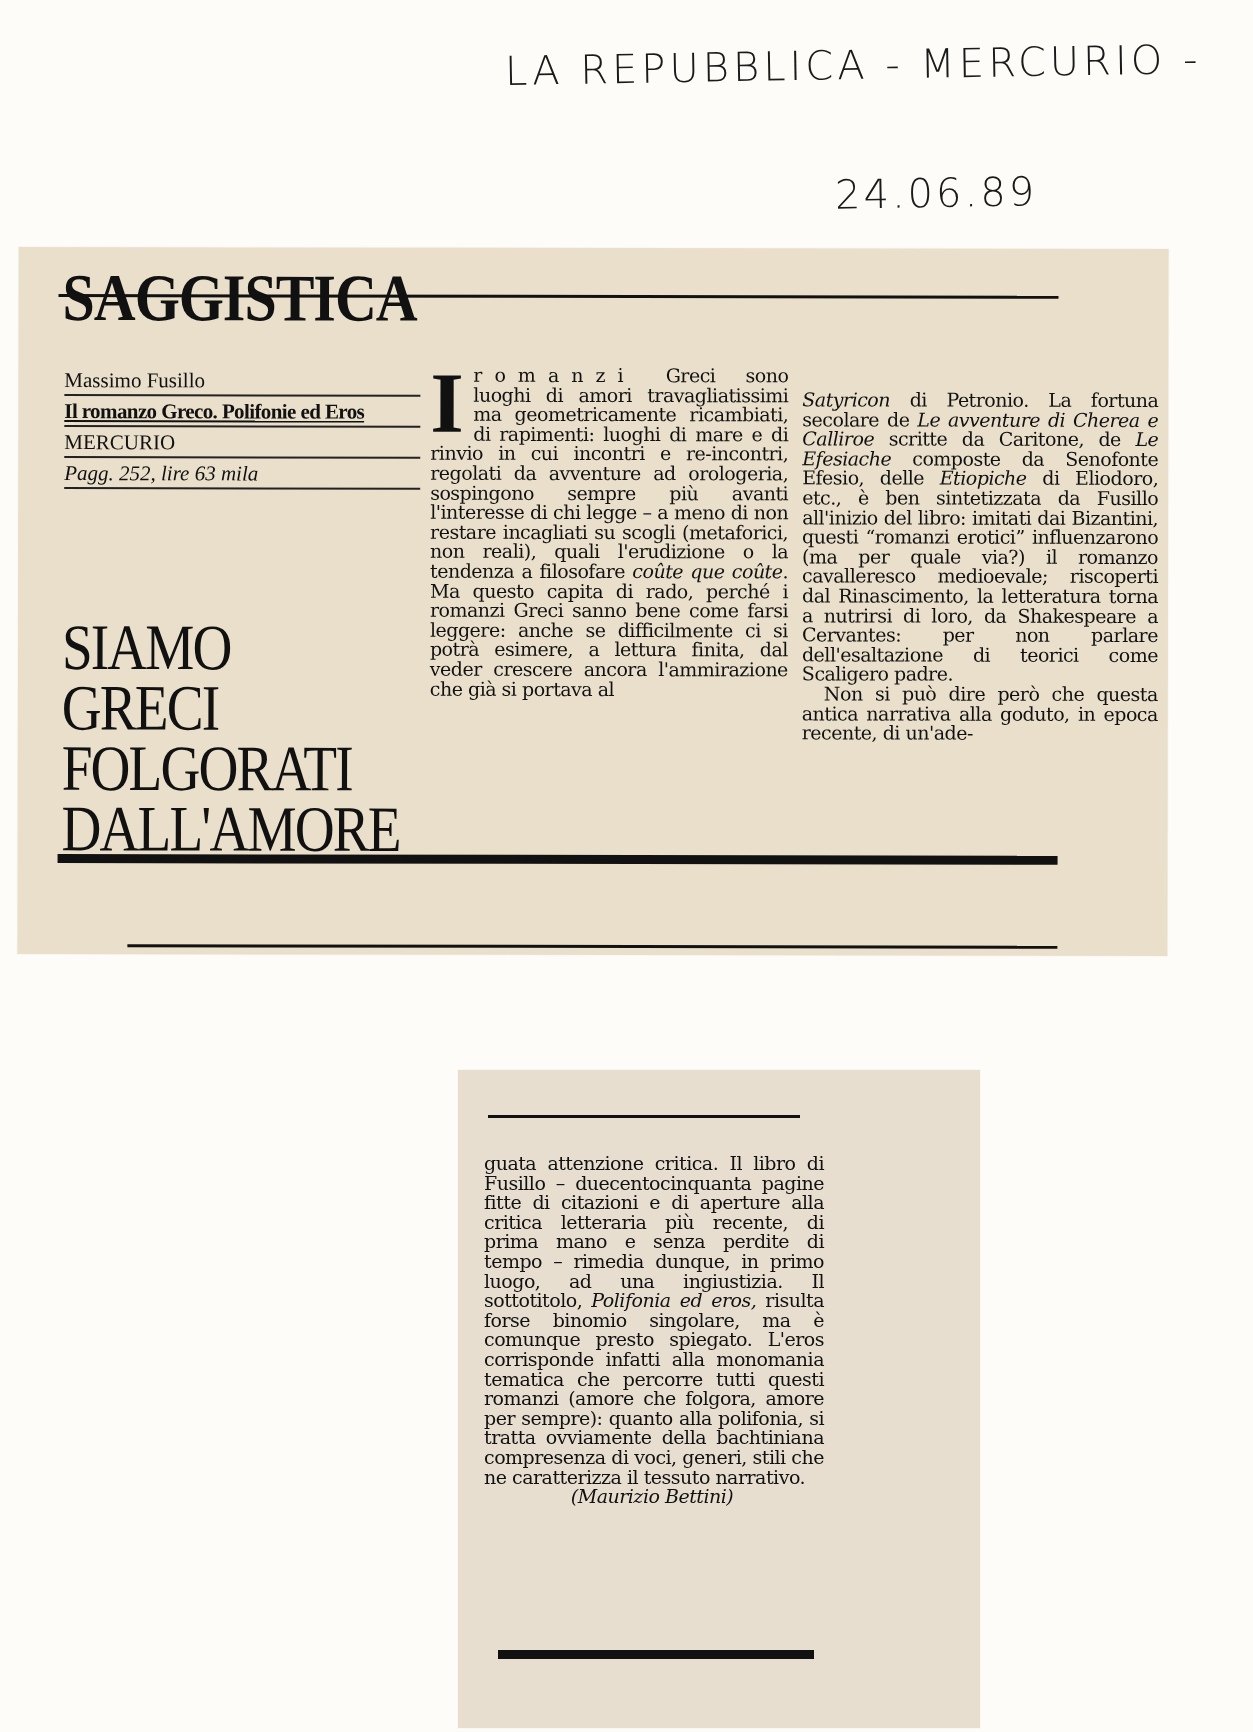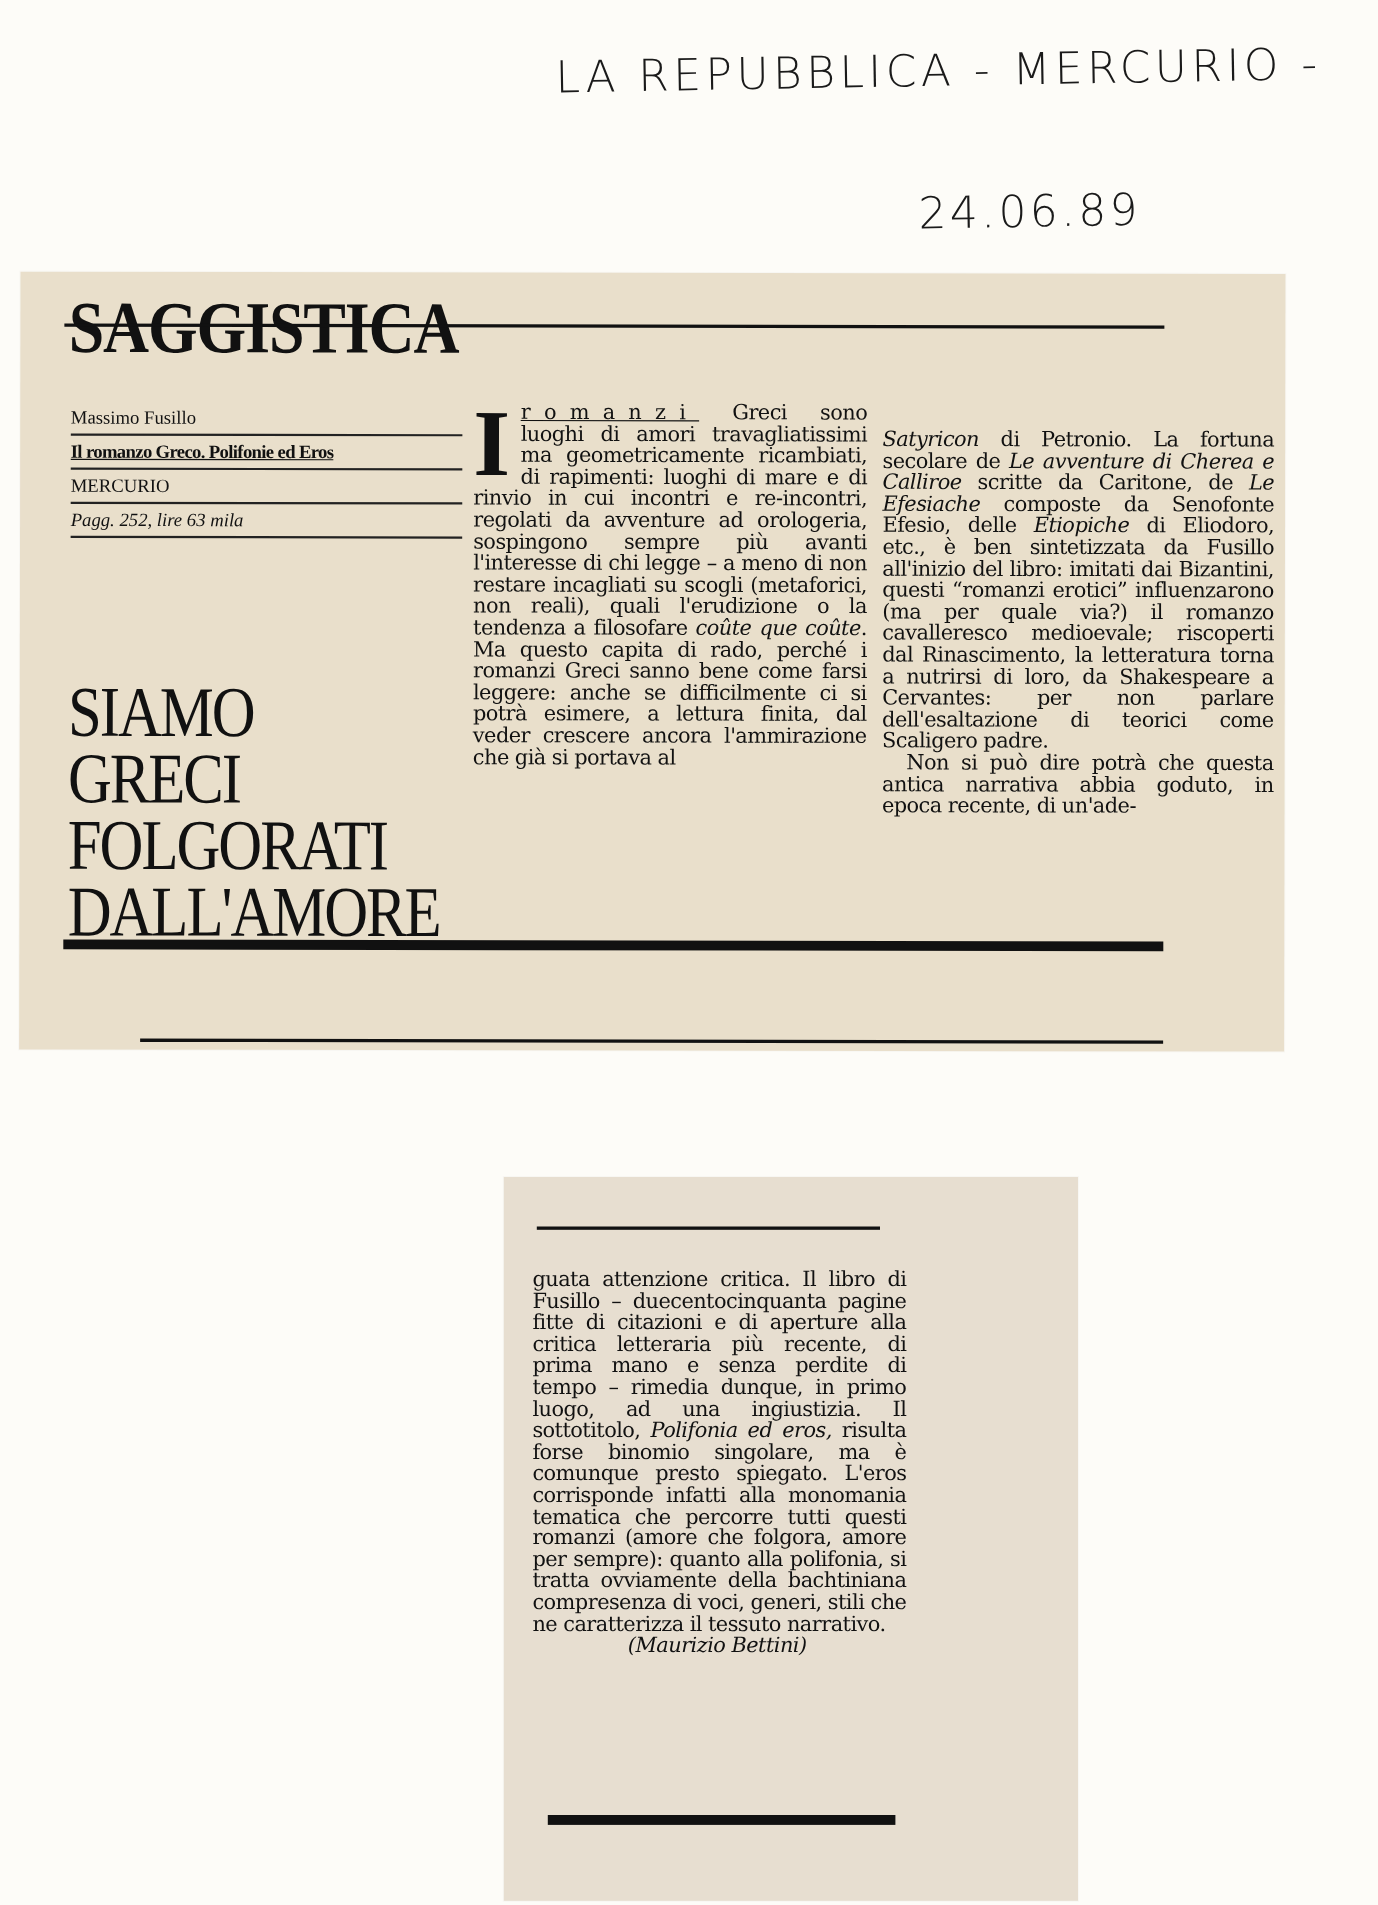--- a/index.html
+++ b/index.html
@@ -32,21 +32,21 @@
     font-family:"Liberation Serif", serif;
     font-weight:bold; font-size:58px; letter-spacing:-1px;
     transform:scaleY(1.15); transform-origin:left top;
   }
   .rule-thin { position:absolute; height:3px; background:#111; }
   .rule-thick { position:absolute; height:9px; background:#111; }
 
   .bookbox { position:absolute; left:46px; top:118px; width:356px; }
   .bookline {
     font-family:"Liberation Serif", serif;
-    font-size:17px; padding:4px 0 3px 0;
+    font-size:21px; padding:4px 0 3px 0;
     border-bottom:2px solid #222; line-height:22px;
   }
   .bookline.bold { font-weight:bold; letter-spacing:-0.6px;text-decoration:underline; }
   .bookline.italic { font-style:italic; }
 
   .headline {
     position:absolute; left:44px; top:370px;
     font-family:"Liberation Serif", serif;
     font-size:60px; line-height:56px;
     letter-spacing:-2px;
@@ -67,21 +67,21 @@
   #col-2 { left:784px; top:118px; width:356px;margin-top:24px; }
   #col-3 { left:26px; top:84px; width:340px; }
 
   .dropcap {
     float:left;
     font-family:"Liberation Serif", serif;
     font-weight:bold;
     font-size:86px; line-height:66px;
     margin:4px 10px 0 0;
   }
-  .spaced { letter-spacing:12px;text-decoration:underline; }
+  .spaced { letter-spacing:12px; }
   .signature {
     text-align:center; font-style:italic; margin-top:2px; padding-right:4px;
   }
   .indent { text-indent:22px; }
 
   .ghost {
     position:absolute; color:rgba(120,120,140,0.12);
     font-family:"Liberation Sans", sans-serif; font-size:70px; font-weight:bold;
   }
 </style>
@@ -114,21 +114,21 @@
   <div id="col-1" class="col">
     <p>
       <span class="dropcap">I</span><span class="spaced">romanzi</span><span> Greci sono luoghi di amori travagliatissimi ma geometricamente ricambiati, di rapimenti: luoghi di mare e di rinvio in cui incontri e re-incontri, regolati da avventure ad orologeria, sospingono sempre più avanti l'interesse di chi legge – a meno di non restare incagliati su scogli (metaforici, non reali), quali l'erudizione o la tendenza a filosofare </span><i>coûte que coûte</i><span>. Ma questo capita di rado, perché i romanzi Greci sanno bene come farsi leggere: anche se difficilmente ci si potrà esimere, a lettura finita, dal veder crescere ancora l'ammirazione che già si portava al</span>
     </p>
   </div>
 
   <div id="col-2" class="col">
     <p>
       <i>Satyricon</i><span> di Petronio. La fortuna secolare de </span><i>Le avventure di Cherea e Calliroe</i><span> scritte da Caritone, de </span><i>Le Efesiache</i><span> composte da Senofonte Efesio, delle </span><i>Etiopiche</i><span> di Eliodoro, etc., è ben sintetizzata da Fusillo all'inizio del libro: imitati dai Bizantini, questi “romanzi erotici” influenzarono (ma per quale via?) il romanzo cavalleresco medioevale; riscoperti dal Rinascimento, la letteratura torna a nutrirsi di loro, da Shakespeare a Cervantes: per non parlare dell'esaltazione di teorici come Scaligero padre.</span>
     </p>
-    <p class="indent">Non si può dire potrà che questa antica narrativa abbia goduto, in epoca recente, di un'ade-</p>
+    <p class="indent">Non si può dire però che questa antica narrativa alla goduto, in epoca recente, di un'ade-</p>
   </div>
 
   <div class="rule-thick" style="left:40px;top:607px;width:1000px;"></div>
   <div class="rule-thin" style="left:110px;top:697px;width:930px;"></div>
 </div>
 
 <div id="clip-cont" class="clipping">
   <div class="rule-thin" style="left:30px;top:45px;width:312px;"></div>
   <div id="col-3" class="col">
     <p>

